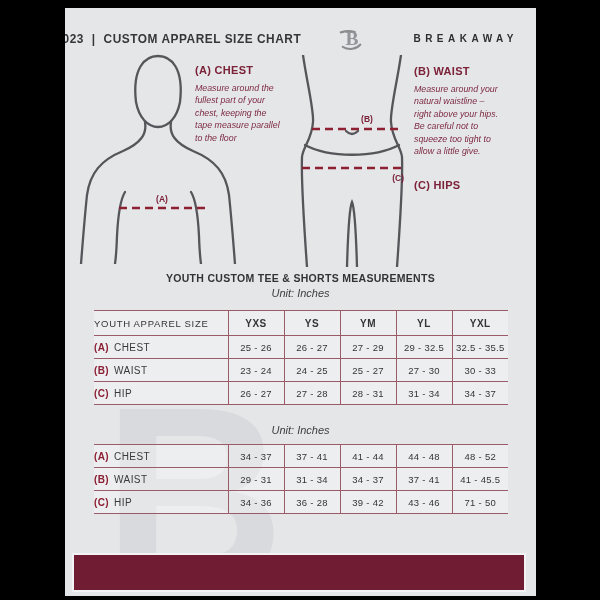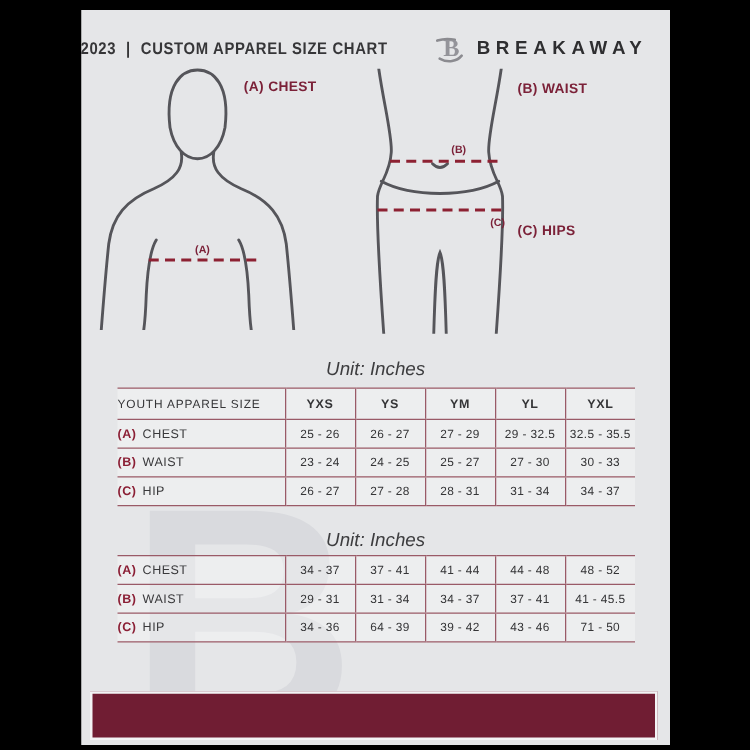--- a/index.html
+++ b/index.html
@@ -11,35 +11,35 @@
     position:absolute;left:65px;top:8px;width:471px;height:588px;
     background:#e5e6e8;overflow:hidden;
   }
   
   .header-bar{position:absolute;left:22px;top:16px;right:18px;height:28px;
     display:flex;justify-content:flex-end;align-items:center;z-index:1;}
   .doc-title{display:flex;align-items:center;gap:9px;font-weight:bold;
     font-size:13.5px;letter-spacing:.6px;color:#363638;
     transform:scaleX(.88);transform-origin:left center;white-space:nowrap;}
   .brand{display:flex;align-items:center;gap:7px;}
-  .brand-name{font-size:15px;font-weight:bold;letter-spacing:4.5px;color:#2e2e30;}
+  .brand-name{font-size:10px;font-weight:bold;letter-spacing:4.5px;color:#2e2e30;margin-left:41px;}
   
   .fig{position:absolute;z-index:1;}
   .fig path, .fig line{fill:none;}
   .body-line{stroke:#55555a;stroke-width:2.3;stroke-linecap:round;}
   .dash-line{stroke:#8d2132;stroke-width:2.4;stroke-dasharray:8 5;}
   .fig-label{font:bold 8.5px "Liberation Sans",sans-serif;fill:#7b2138;}
   .guide-block{position:absolute;z-index:1;}
   .guide-heading{font-size:11px;font-weight:bold;color:#7b2138;letter-spacing:.3px;margin:0 0 6px 0;}
   .guide-body{font-size:8.8px;font-style:italic;line-height:1.42;color:#7d2a42;white-space:pre-line;margin:0;}
   
   .section-title{position:absolute;left:0;right:0;text-align:center;z-index:1;
     font-size:10.5px;font-weight:bold;letter-spacing:.3px;color:#333335;}
   .section-unit{position:absolute;left:0;right:0;text-align:center;z-index:1;
-    font-size:15px;font-style:italic;color:#3d3d3f;}
+    font-size:11px;font-style:italic;color:#3d3d3f;}
   .tbl-wrap{position:absolute;left:29px;width:414px;z-index:1;}
   table.size{border-collapse:collapse;width:414px;table-layout:fixed;
     background:rgba(255,255,255,.32);}
   table.size col.c0{width:134px;}
   table.size col.cn{width:56px;}
   table.size th, table.size td{
     border-top:1.5px solid #9a5a67;border-bottom:1.5px solid #9a5a67;
     padding:0;color:#353537;margin-left:36px;}
   table.size th:not(:first-child), table.size td:not(:first-child){
     border-left:1.5px solid #9a5a67;}
@@ -98,28 +98,40 @@
     <path class="body-line" d="M69 76 Q75 82 81 76"></path>
     <path class="body-line" d="M70 212 C71 176 72 154 75 147 C78 154 79 176 80 212"></path>
     <line class="dash-line" x1="35" y1="74" x2="124" y2="74"></line>
     <text class="fig-label" x="90" y="67" text-anchor="middle">(B)</text>
     <line class="dash-line" x1="25" y1="113" x2="127" y2="113"></line>
     <text class="fig-label" x="127" y="126" text-anchor="end">(C)</text>
   </svg>
 
   <div class="guide-block" style="left:130px;top:56px;width:118px;">
     <p class="guide-heading">(A) CHEST</p>
+    <p class="guide-body">Measure around the
+fullest part of your
+chest, keeping the
+tape measure parallel
+to the floor</p>
   </div>
   <div class="guide-block" style="left:349px;top:57px;width:118px;">
     <p class="guide-heading">(B) WAIST</p>
+    <p class="guide-body">Measure around your
+natural waistline –
+right above your hips.
+Be careful not to
+squeeze too tight to
+allow a little give.</p>
   </div>
   <div class="guide-block" style="left:349px;top:159px;width:120px;margin-top:12px;">
     <p class="guide-heading">(C) HIPS</p>
   </div>
 
+  <div class="section-title" style="top:264px;">YOUTH CUSTOM TEE &amp; SHORTS MEASUREMENTS</div>
   <div class="section-unit" style="top:279px;">Unit: Inches</div>
   <div class="tbl-wrap" style="top:302px;">
     <table class="size">
       <colgroup>
           <col class="c0">
           <col class="cn">
           <col class="cn">
           <col class="cn">
           <col class="cn">
           <col class="cn">
@@ -185,21 +197,21 @@
         <td class="lblcell"><span class="key">(B)</span><span class="nm">WAIST</span></td>
         <td class="val">29 - 31</td>
         <td class="val">31 - 34</td>
         <td class="val">34 - 37</td>
         <td class="val">37 - 41</td>
         <td class="val">41 - 45.5</td>
       </tr>
       <tr class="dr">
         <td class="lblcell"><span class="key">(C)</span><span class="nm">HIP</span></td>
         <td class="val">34 - 36</td>
-        <td class="val">64 - 39</td>
+        <td class="val">36 - 28</td>
         <td class="val">39 - 42</td>
         <td class="val">43 - 46</td>
         <td class="val">71 - 50</td>
       </tr>
     </tbody>
       </table>
   </div>
 
   <div class="footer-bar"></div>
 

